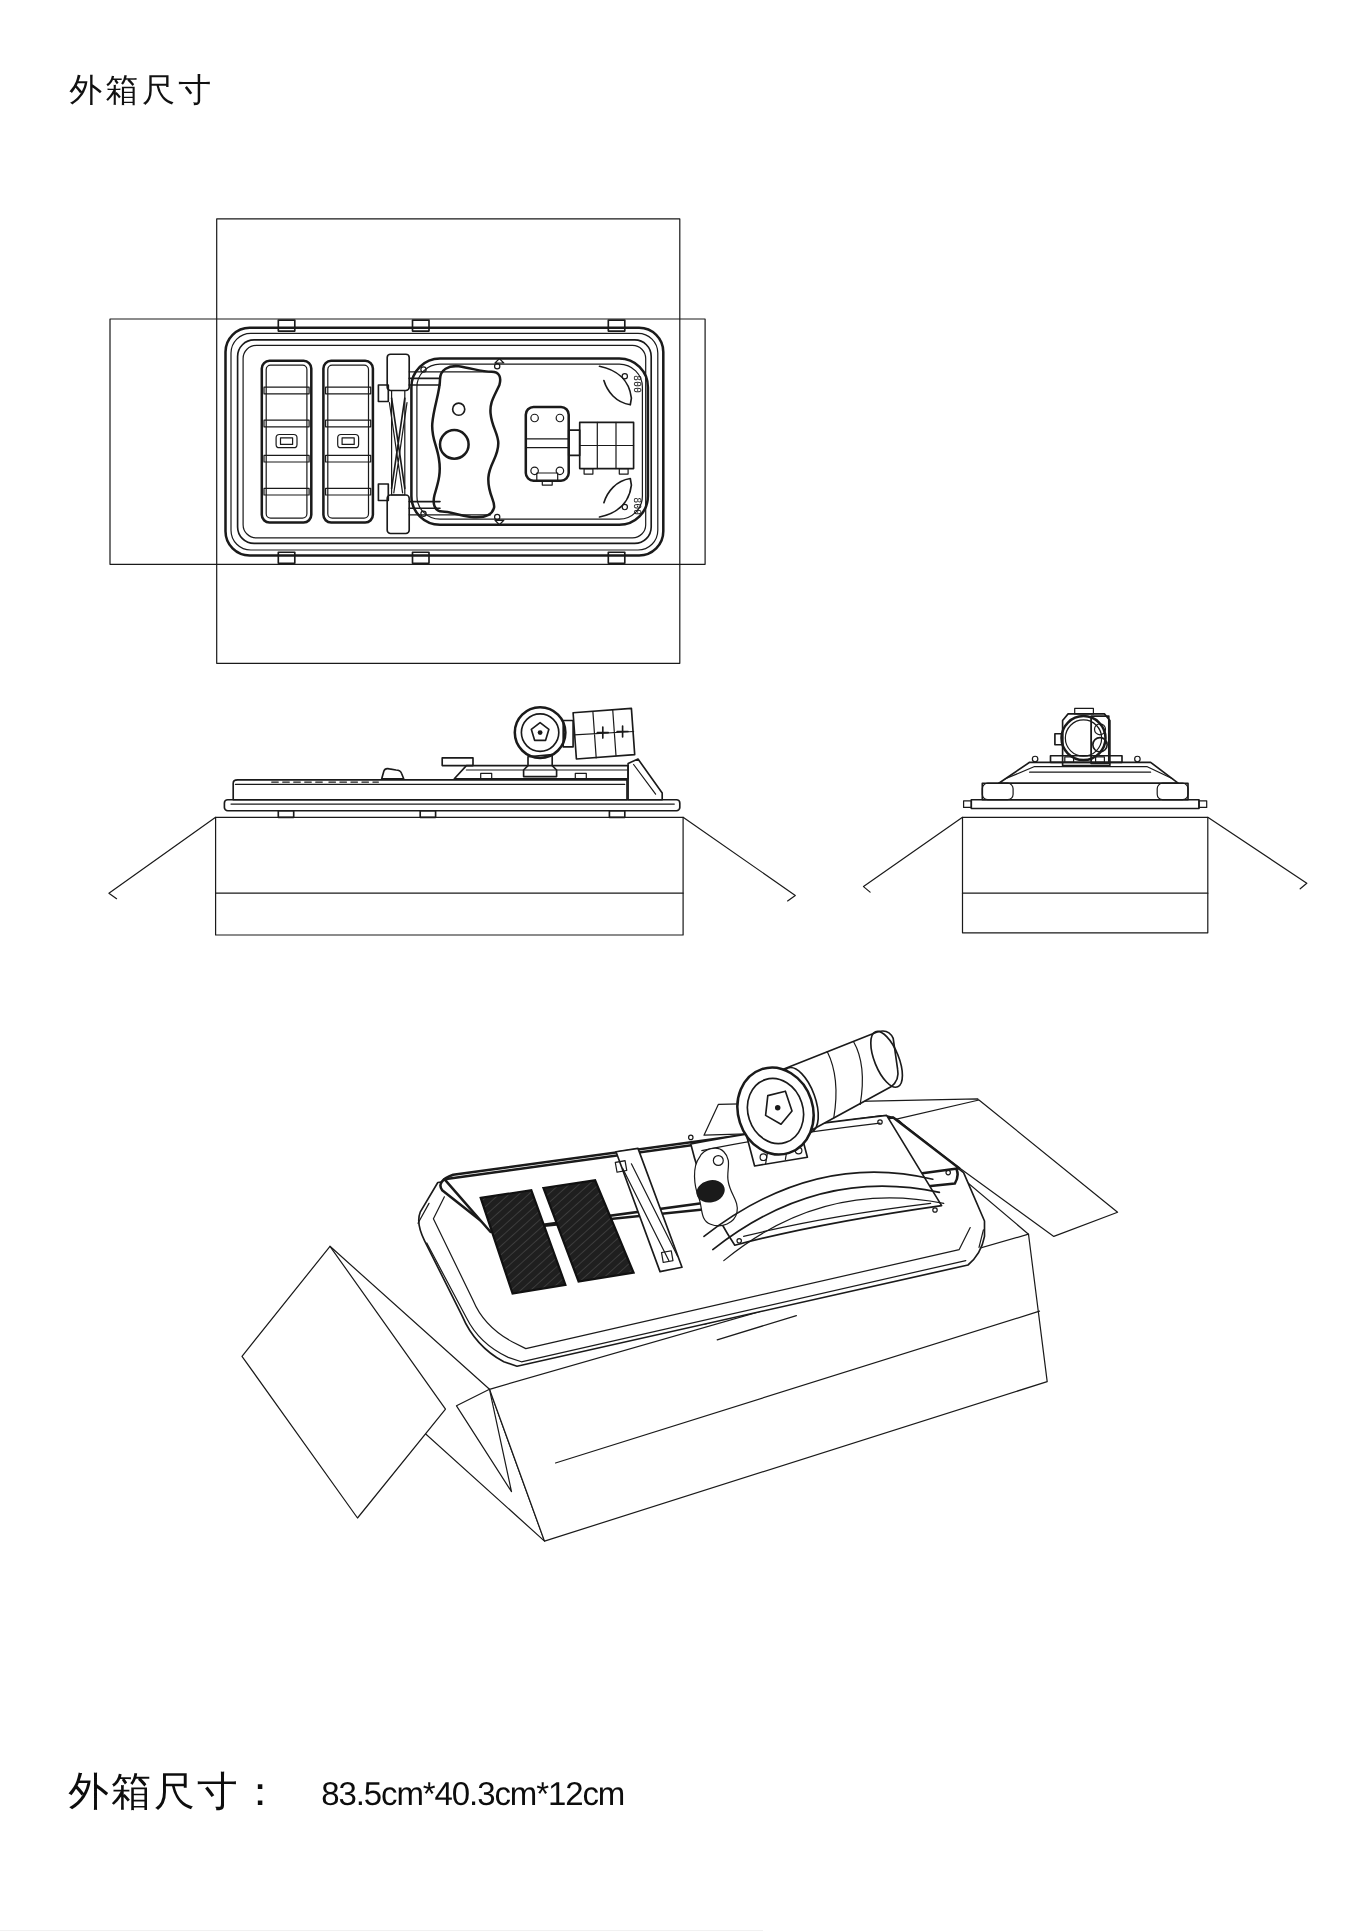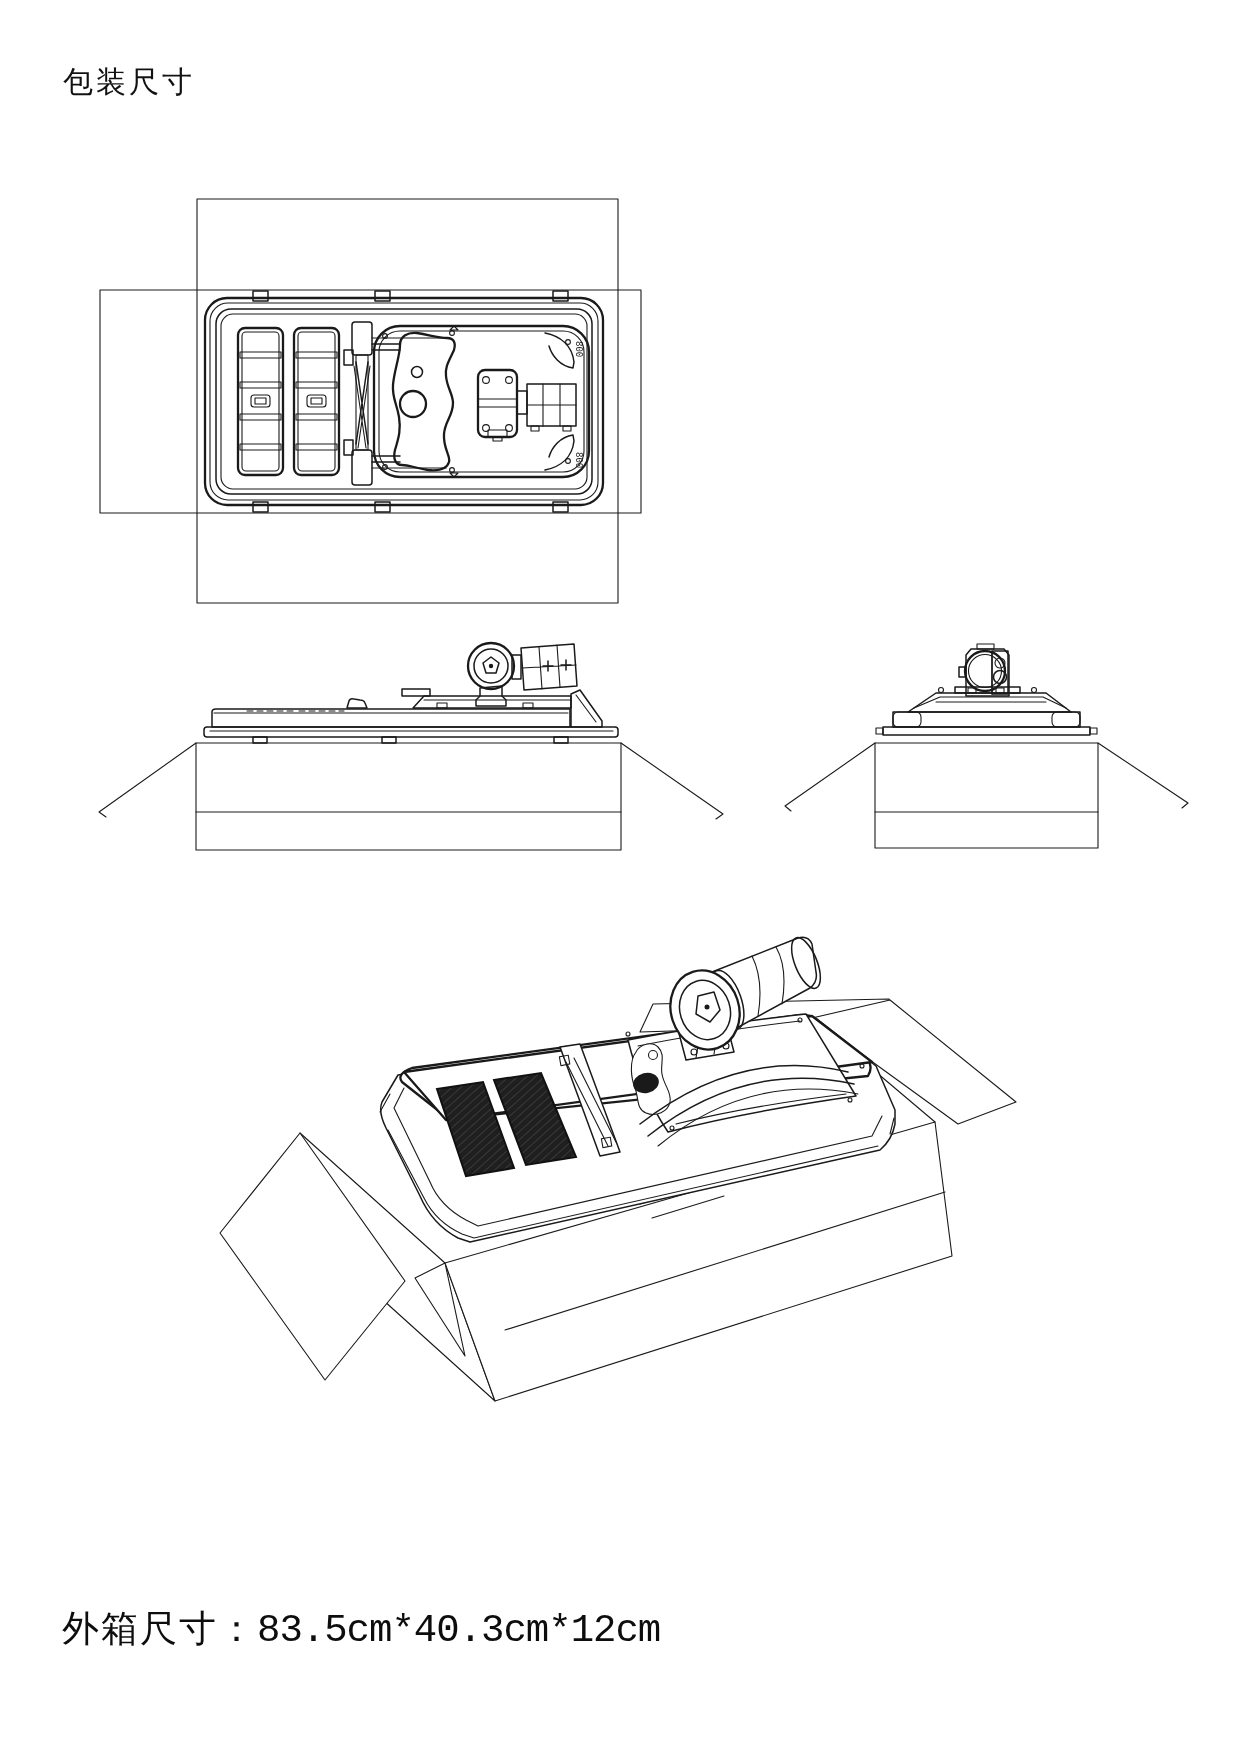--- a/index.html
+++ b/index.html
@@ -9,36 +9,36 @@
     overflow:hidden;margin:0 auto;
   }
   .title{
     position:absolute;left:63px;top:62px;font-size:30px;letter-spacing:3px;
     color:#111;font-weight:500;
   }
   .footer{
     position:absolute;left:62px;top:1604px;white-space:nowrap;color:#0d0d0d;
   }
   .footer .lbl{font-size:37px;letter-spacing:2px;font-weight:500;text-align:center;}
-  .footer .dim{font-size:39px;font-family:Liberation Mono, monospace;
-    letter-spacing:-1px;font-weight:500;}
+  .footer .dim{font-size:30px;font-family:Liberation Sans, sans-serif;
+    letter-spacing:-1px;font-weight:500;margin-left:35px;}
   svg{position:absolute;left:0;top:0;}
   .ln{fill:none;stroke:#1a1a1a;stroke-width:1.1px;stroke-linecap:round;stroke-linejoin:round;}
   .md{fill:none;stroke:#1a1a1a;stroke-width:1.5px;stroke-linecap:round;stroke-linejoin:round;}
   .hv{fill:none;stroke:#1a1a1a;stroke-width:2.3px;stroke-linecap:round;stroke-linejoin:round;}
   .wf{fill:#ffffff;}
   .bk{fill:#1a1a1a;stroke:none;}
   .mark{font-family:"DejaVu Sans Mono","Liberation Mono",monospace;font-size:9px;fill:#1a1a1a;}
 </style>
 </head>
 <body>
 
 <div class="page">
 
-  <div class="title">包装尺寸</div>
+  <div class="title">外箱尺寸</div>
 
   <svg width="1241" height="1755" viewBox="0 0 1241 1755">
     <defs>
       <pattern id="dots" width="6.4" height="6.2" patternUnits="userSpaceOnUse">
         <rect width="6.4" height="6.2" fill="#ffffff"></rect>
         <circle cx="3" cy="3" r="1.25" fill="#1a1a1a"></circle>
       </pattern>
       <pattern id="hatch" width="6" height="6" patternUnits="userSpaceOnUse" patternTransform="rotate(48)">
         <rect width="6" height="6" fill="#1f1f1f"></rect>
         <line x1="0" y1="0" x2="0" y2="6" stroke="#4a4a4a" stroke-width="1.2"></line>

